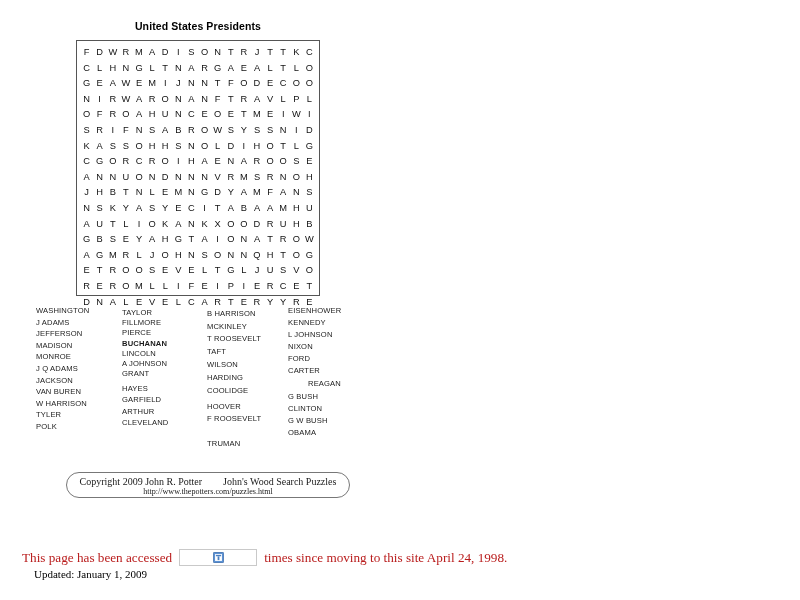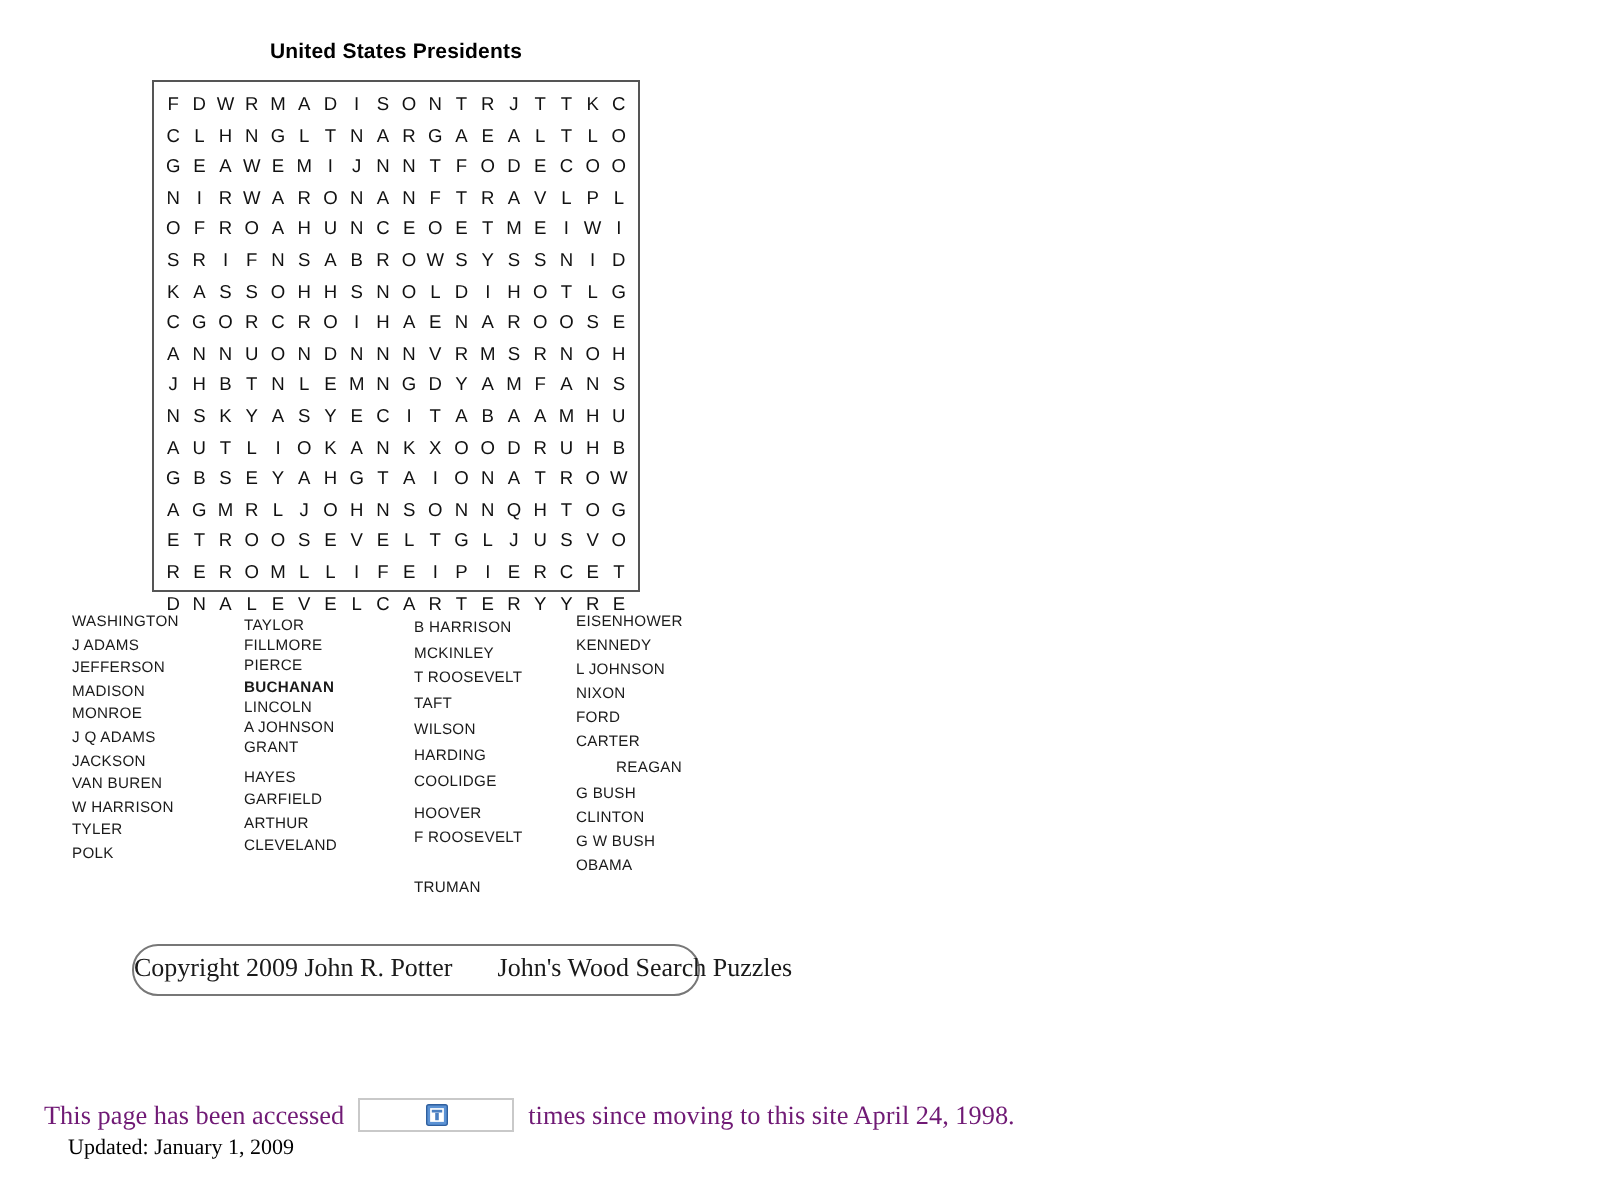--- a/index.html
+++ b/index.html
@@ -94,21 +94,21 @@
     height: 26px;
     border: 1px solid #777777;
     border-radius: 13px;
     background: #ffffff;
     box-sizing: border-box;
     text-align: center;
   }
   #copyright-line-1 {
     margin-top: 2.5px;
     font-family: "Liberation Serif", serif;
-    font-size: 13px;
+    font-size: 10px;
     color: #1a1a1a;
     white-space: nowrap;
   }
   #copyright-spacer { display: inline-block; width: 16px; }
   #copyright-line-2 {
     margin-top: 0.5px;
     font-family: "Liberation Serif", serif;
     font-size: 8.1px;
     color: #1a1a1a;
     white-space: nowrap;
@@ -119,21 +119,21 @@
     position: absolute;
     left: 22px;
     top: 549px;
     width: 760px;
   }
   #footer-line-1 {
     display: flex;
     align-items: center;
     font-family: "Liberation Serif", serif;
     font-size: 13.2px;
-    color: #701a75;
+    color: #b91c1c;
     white-space: nowrap;
   }
   #counter-placeholder {
     width: 78px;
     height: 17px;
     border: 1px solid #c9c9c9;
     background: #ffffff;
     margin: 0 7px;
     display: flex;
     align-items: center;
@@ -555,20 +555,21 @@
       <div class="word-item" style="top: 121.5px;">OBAMA</div>
     </div>
 </div>
 
 <div id="copyright-box">
   <div id="copyright-line-1">
     <span>Copyright  2009 John R. Potter</span>
     <span id="copyright-spacer"></span>
     <span>John's Wood Search Puzzles</span>
   </div>
+  <div id="copyright-line-2">http://www.thepotters.com/puzzles.html</div>
 </div>
 
 <div id="footer">
   <div id="footer-line-1">
     <span>This page has been accessed</span>
     <span id="counter-placeholder">
       <svg id="broken-image-icon" viewBox="0 0 16 16">
         <rect x="0.5" y="0.5" width="15" height="15" rx="1.5" fill="#5b92d4" stroke="#2f5f9e" stroke-width="1"></rect>
         <rect x="3" y="3" width="10" height="10" fill="#ffffff"></rect>
         <rect x="4.2" y="4.2" width="7.6" height="2" fill="#4a7fc1"></rect>

